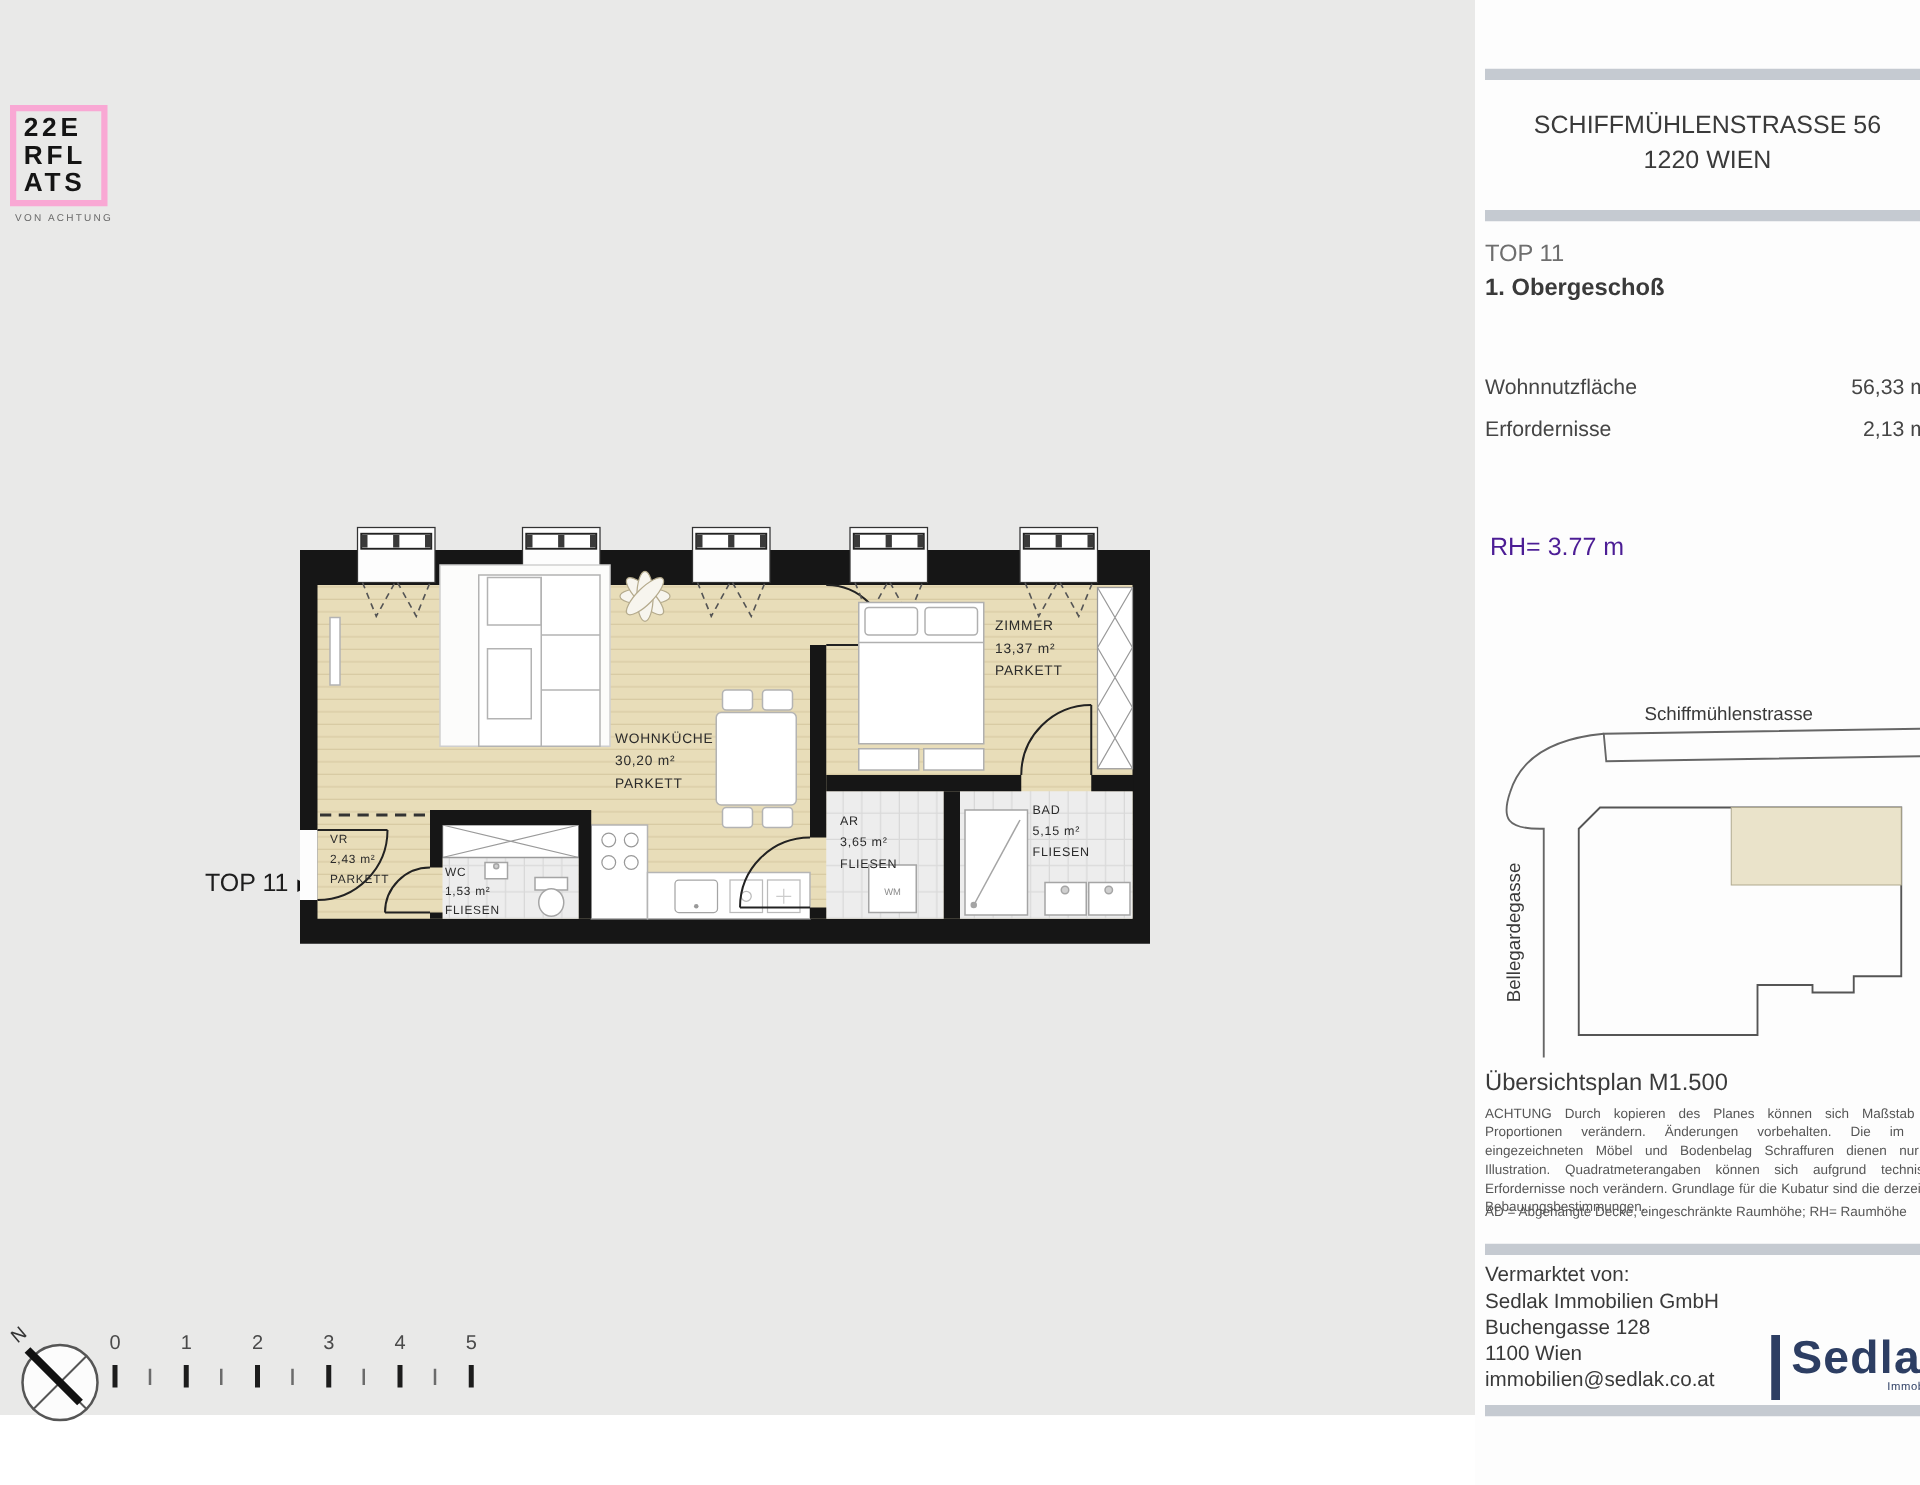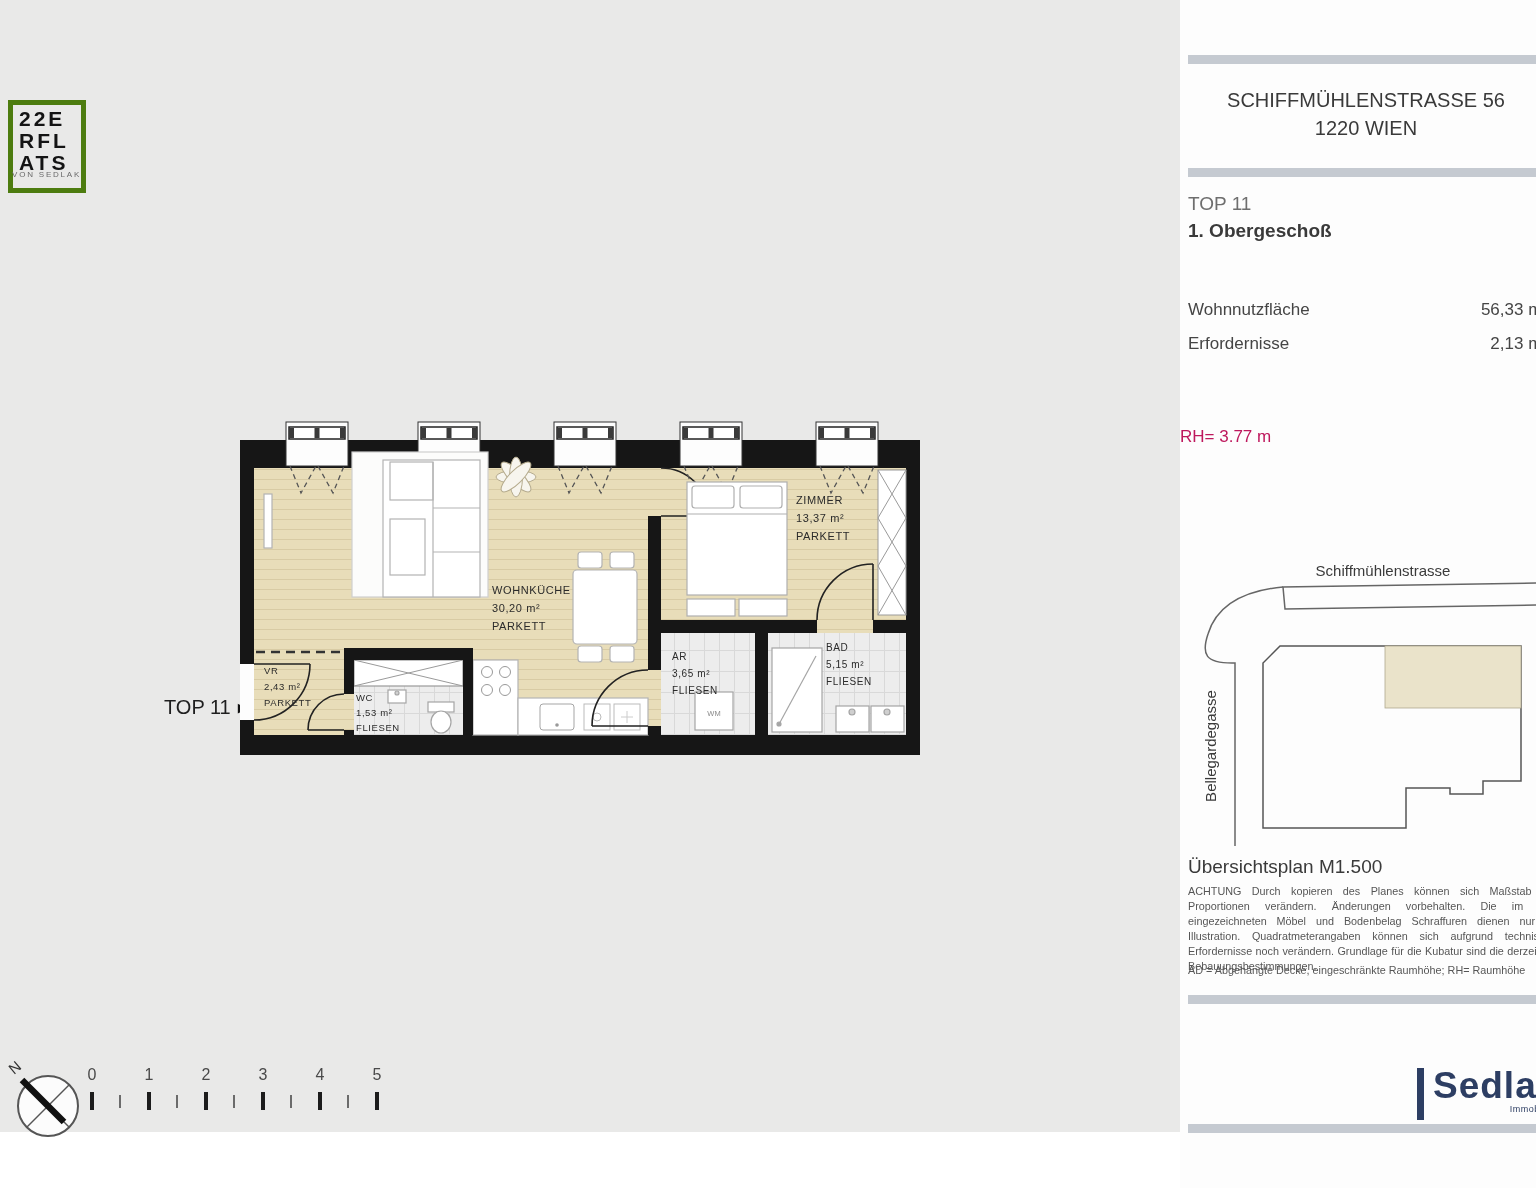--- a/index.html
+++ b/index.html
@@ -2,35 +2,35 @@
 <html><head>
 <meta charset="utf-8">
 <style>
   html,body{margin:0;padding:0}
   body{width:1536px;height:1188px;position:relative;overflow:hidden;background:#fff;
        font-family:"Liberation Sans",sans-serif;color:#3c3c3c;}
   .abs{position:absolute;}
   
   .canvas{left:0;top:0;width:1180px;height:1132px;background:#e9e9e8;}
   
-  .brandbox{left:8px;top:100px;width:62px;height:68px;border:5px solid #4d7c0f;padding:3px 0 12px 6px;}
+  .brandbox{left:8px;top:84px;width:62px;height:68px;border:5px solid #f9a8d4;padding:3px 0 0 6px;}
   .brandbox .bl{font-size:21px;font-weight:bold;letter-spacing:3px;line-height:22px;color:#141414;}
   .brand-tag{left:12px;top:170px;font-size:8px;letter-spacing:1.8px;color:#6a6a6a;}
   
   .unitmark{left:164px;top:696px;font-size:20px;color:#1e1e1e;display:flex;align-items:center;gap:7px;}
   .unitmark .arrow{font-size:13px;color:#111;}
   
   .panel{left:1180px;top:0;width:380px;height:1188px;background:#fdfdfd;}
   .bar{position:absolute;left:8px;width:372px;height:9px;background:#c5cad1;}
   .addr{position:absolute;left:8px;top:86px;width:356px;text-align:center;font-size:20px;line-height:28px;color:#3a3a3a;}
   .unit-line{position:absolute;left:8px;top:193px;font-size:19px;color:#6e6e6e;}
   .floor-line{position:absolute;left:8px;top:220px;font-size:19px;color:#3a3a3a;font-weight:bold;}
   .mrow{position:absolute;left:8px;width:360px;font-size:17px;color:#454545;}
   .mrow .val{position:absolute;right:0;top:0;}
-  .rh{position:absolute;left:0;top:427px;font-size:17px;color:#be185d;}
+  .rh{position:absolute;left:12px;top:427px;font-size:20px;color:#4c1d95;}
   .ovtitle{position:absolute;left:8px;top:856px;font-size:19px;color:#3a3a3a;}
   .disc{position:absolute;left:8px;top:884px;width:372px;font-size:10.8px;line-height:15px;
         text-align:justify;color:#565656;}
   .legend{position:absolute;left:8px;top:964px;width:380px;font-size:10.8px;color:#565656;white-space:nowrap;}
   .mkt{position:absolute;left:8px;top:1010px;font-size:16.5px;line-height:21px;color:#3a3a3a;}
   .sedlak{position:absolute;left:1417px;top:1066px;display:flex;align-items:flex-start;gap:9px;}
   .sedlak .vbar{width:7px;height:52px;background:#2d3e63;margin-top:2px;}
   .sedlak .name{font-size:37px;font-weight:bold;letter-spacing:1px;color:#2d3e63;line-height:40px;}
   .sedlak .sub{font-size:9px;color:#2d3e63;text-align:right;margin-top:-2px;letter-spacing:.5px;}
   
@@ -43,21 +43,21 @@
 </head>
 <body>
 
 <div class="abs canvas"></div>
 
 <div class="abs brandbox">
   <div class="bl">22E</div>
   <div class="bl">RFL</div>
   <div class="bl">ATS</div>
 </div>
-<div class="abs brand-tag">VON SEDLAK</div>
+<div class="abs brand-tag">VON ACHTUNG</div>
 
 <div class="abs unitmark">
   <span>TOP 11</span>
   <span class="arrow">▶</span>
 </div>
 
 <svg class="abs" viewBox="0 0 680 355" style="left:240px;top:420px;width:680px;height:355px">
   <defs>
     <pattern id="parq" width="10" height="10" patternUnits="userSpaceOnUse">
       <rect width="10" height="10" fill="#e8ddb9"></rect>
@@ -272,20 +272,27 @@
     <path d="M92,90 L333,90 L333,225 L295,225 L295,238 L262,238 L262,232 L218,232 L218,272 L75,272 L75,107 Z" fill="#fdfdfd" stroke="#555" stroke-width="1.5"></path>
     <rect x="197" y="90" width="136" height="62" fill="#eae3ca" stroke="#b0a98e" stroke-width="0.8"></rect>
     <text x="28" y="190" font-size="15" fill="#3a3a3a" text-anchor="middle" transform="rotate(-90 28 190)">Bellegardegasse</text>
   </svg>
 
   <div class="ovtitle">Übersichtsplan M1.500</div>
   <div class="disc">ACHTUNG Durch kopieren des Planes können sich Maßstab und Proportionen verändern. Änderungen vorbehalten. Die im Plan eingezeichneten Möbel und Bodenbelag Schraffuren dienen nur zur Illustration. Quadratmeterangaben können sich aufgrund technischer Erfordernisse noch verändern. Grundlage für die Kubatur sind die derzeitigen Bebauungsbestimmungen.</div>
   <div class="legend">AD = Abgehängte Decke, eingeschränkte Raumhöhe; RH= Raumhöhe</div>
   <div class="bar" style="top:995px"></div>
 
+  <div class="mkt">
+    <div>Vermarktet von:</div>
+    <div>Sedlak Immobilien GmbH</div>
+    <div>Buchengasse 128</div>
+    <div>1100 Wien</div>
+    <div>immobilien@sedlak.co.at</div>
+  </div>
   <div class="bar" style="top:1124px"></div>
 </div>
 
 <div class="abs sedlak">
   <div class="vbar"></div>
   <div>
     <div class="name">Sedlak</div>
     <div class="sub">Immobilien</div>
   </div>
 </div>

